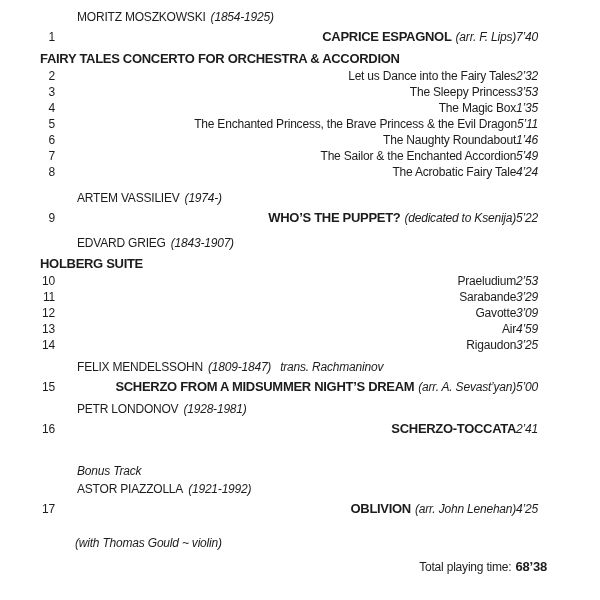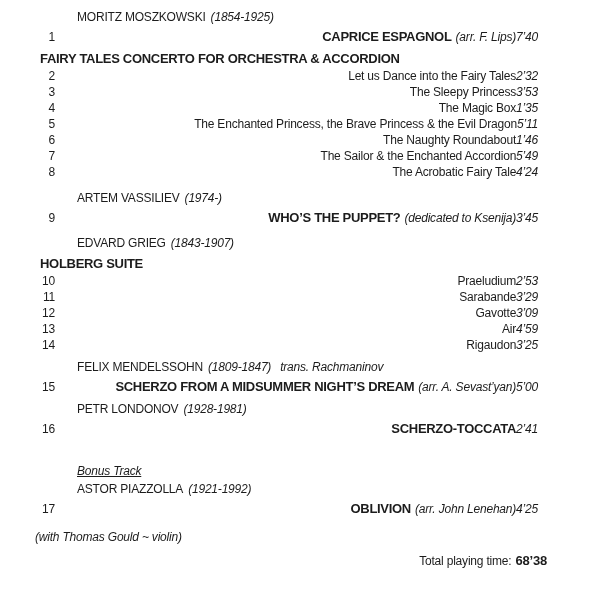--- a/index.html
+++ b/index.html
@@ -18,27 +18,27 @@
   .row{height:16px;line-height:16px;display:flex;align-items:baseline;white-space:nowrap;}
   .header{padding-left:77px;display:block;}
   .italic{font-style:italic;}
   .composer{font-weight:400;margin-top:20px;}
   .dates{margin-left:5px;}
   .suffix{margin-left:9px;}
   .work-row{margin-top:5px;padding-left:40px;}
   .work{font-weight:700;font-size:13px;letter-spacing:-0.3px;}
   .tracks{margin-top:4px;}
   .section.has-work .tracks{margin-top:1px;}
-  .pre-label-row{margin-bottom:2px;text-decoration:underline;}
+  .pre-label-row{margin-bottom:2px;}
   .num{flex:none;width:55px;text-align:right;}
   .title-cell{flex:1;margin-left:22px;overflow:hidden;text-align:right;}
   .note{margin-left:4px;}
   .time{flex:none;}
   .trackline.em .ttl{font-weight:700;font-size:13px;letter-spacing:-0.3px;}
-  .subnote-row{padding-left:35px;margin-top:12px;display:block;}
+  .subnote-row{padding-left:75px;margin-top:18px;display:block;}
   .section{margin-top:0;}
   #sections .section:nth-of-type(2){margin-top:6px;}
   #sections .section:nth-of-type(3){margin-top:10px;}
   #sections .section:nth-of-type(4){margin-top:9px;}
   #sections .section:nth-of-type(5){margin-top:6px;}
   #sections .section:nth-of-type(6){margin-top:6px;}
   #sections .section:nth-of-type(7){margin-top:26px;}
   .footer{margin-top:8px;margin-right:-9px;text-align:right;height:16px;line-height:16px;}
   .total-value{font-weight:700;font-size:13px;margin-left:4px;}
 </style>
@@ -133,21 +133,21 @@
 
     <div class="row header composer-row">
       <span class="composer">ARTEM VASSILIEV</span><span class="dates italic">(1974-)</span>
     </div>
 
     <div class="tracks">
           <div class="trackline em">
     <div class="row track-row">
       <span class="num">9</span>
       <span class="title-cell"><span class="ttl">WHO’S THE PUPPET?</span><span class="note italic">(dedicated to Ksenija)</span></span>
-      <span class="time italic">3’45</span>
+      <span class="time italic">5’22</span>
     </div>
 
   </div>
         </div>
   </section>
       <section class="section has-work">
 
     <div class="row header composer-row">
       <span class="composer">EDVARD GRIEG</span><span class="dates italic">(1843-1907)</span>
     </div>

